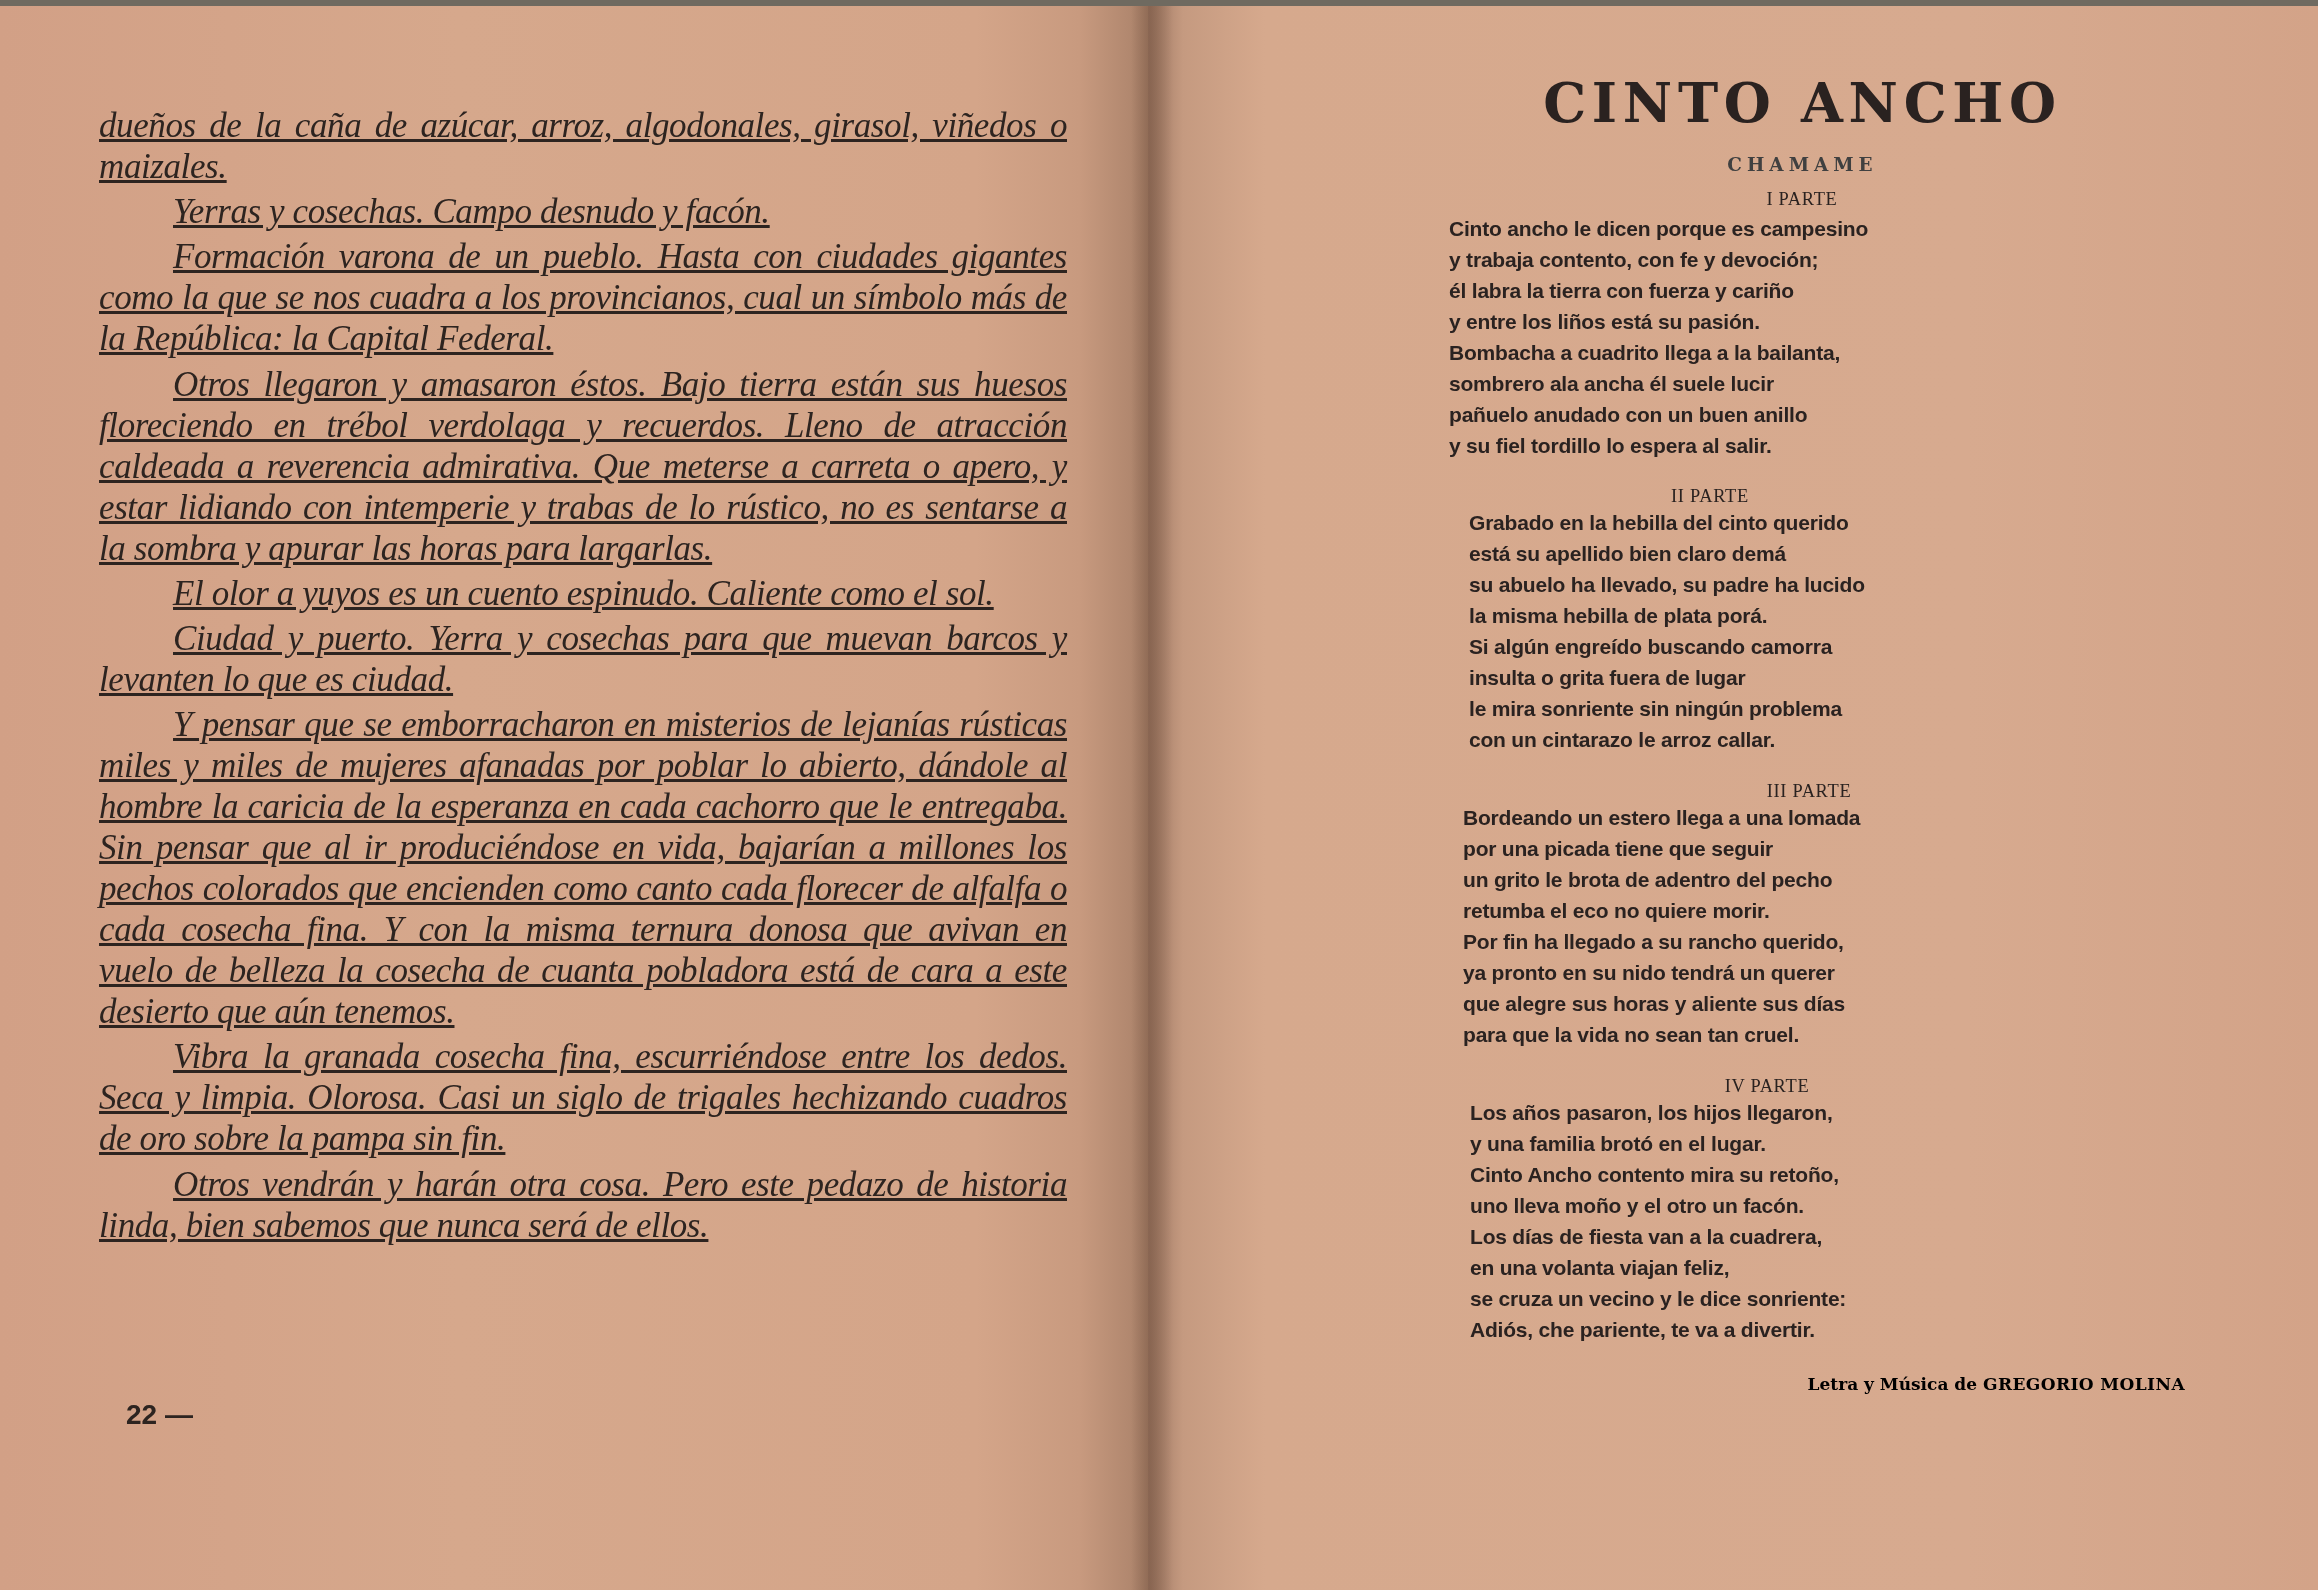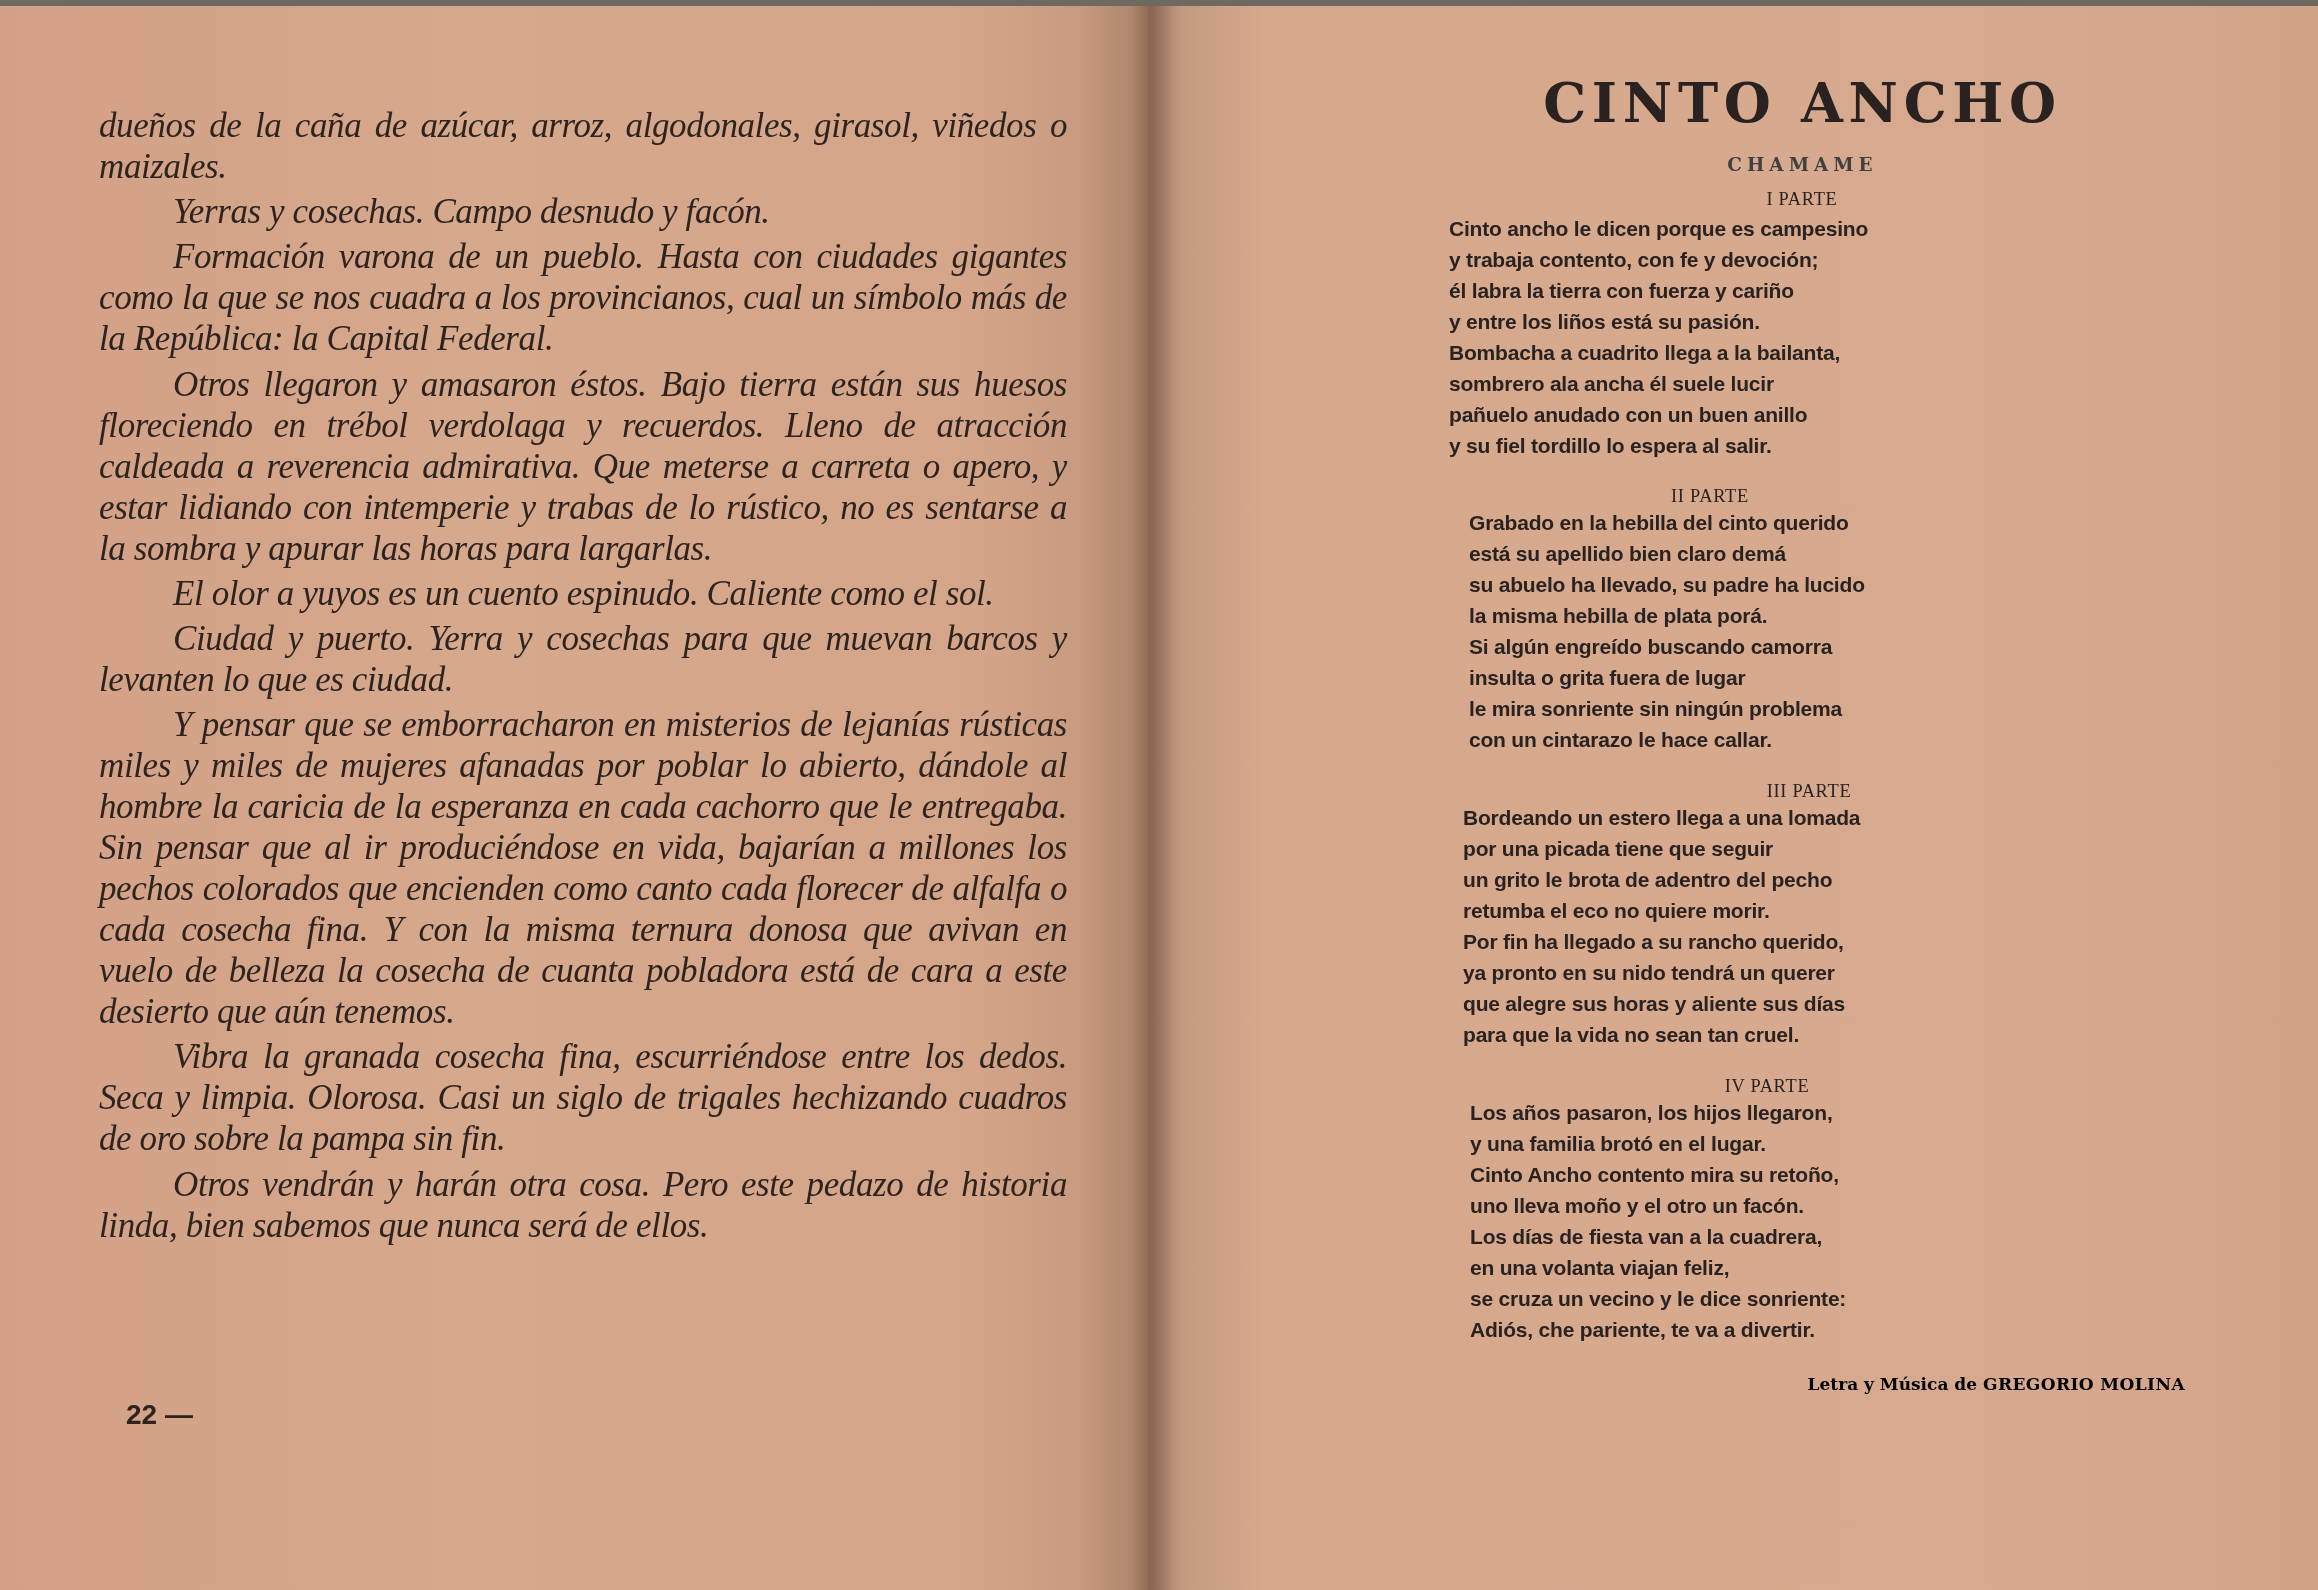--- a/index.html
+++ b/index.html
@@ -32,21 +32,21 @@
   .prose {
     position: absolute; left: 99px; top: 105px; width: 968px;
     font-family: "Liberation Serif", "DejaVu Serif", serif;
     font-style: italic;
     font-size: 35px;
     line-height: 41px;
     color: #2d2420;
     text-align: justify;
     letter-spacing: -0.4px;
   }
-  .prose p { margin: 0 0 4.2px 0; text-indent: 0; }
+  .prose p { margin: 0 0 4.2px 0; text-indent: 0; text-decoration: underline; }
   .prose p.indent { text-indent: 74px; }
   .page-number {
     position: absolute; left: 126px; top: 1399px;
     font-family: Liberation Sans, sans-serif; font-weight: bold;
     font-size: 28px; color: #2d2420;
   }
 
   
   .song-title {
     position: absolute; left: 1449px; width: 707px; top: 71px;
@@ -122,21 +122,21 @@
 
 <div class="part-label" style="left:1498px; top:486px;">II PARTE</div>
 <div class="verse" style="left:1456px; top:507px;margin-left:13px;">
   <div>Grabado en la hebilla del cinto querido</div>
   <div>está su apellido bien claro demá</div>
   <div>su abuelo ha llevado, su padre ha lucido</div>
   <div>la misma hebilla de plata porá.</div>
   <div>Si algún engreído buscando camorra</div>
   <div>insulta o grita fuera de lugar</div>
   <div>le mira sonriente sin ningún problema</div>
-  <div>con un cintarazo le hace callar.</div>
+  <div>con un cintarazo le arroz callar.</div>
 </div>
 
 <div class="part-label" style="left:1597px; top:781px;">III PARTE</div>
 <div class="verse" style="left:1463px; top:802px;">
   <div>Bordeando un estero llega a una lomada</div>
   <div>por una picada tiene que seguir</div>
   <div>un grito le brota de adentro del pecho</div>
   <div>retumba el eco no quiere morir.</div>
   <div>Por fin ha llegado a su rancho querido,</div>
   <div>ya pronto en su nido tendrá un querer</div>

